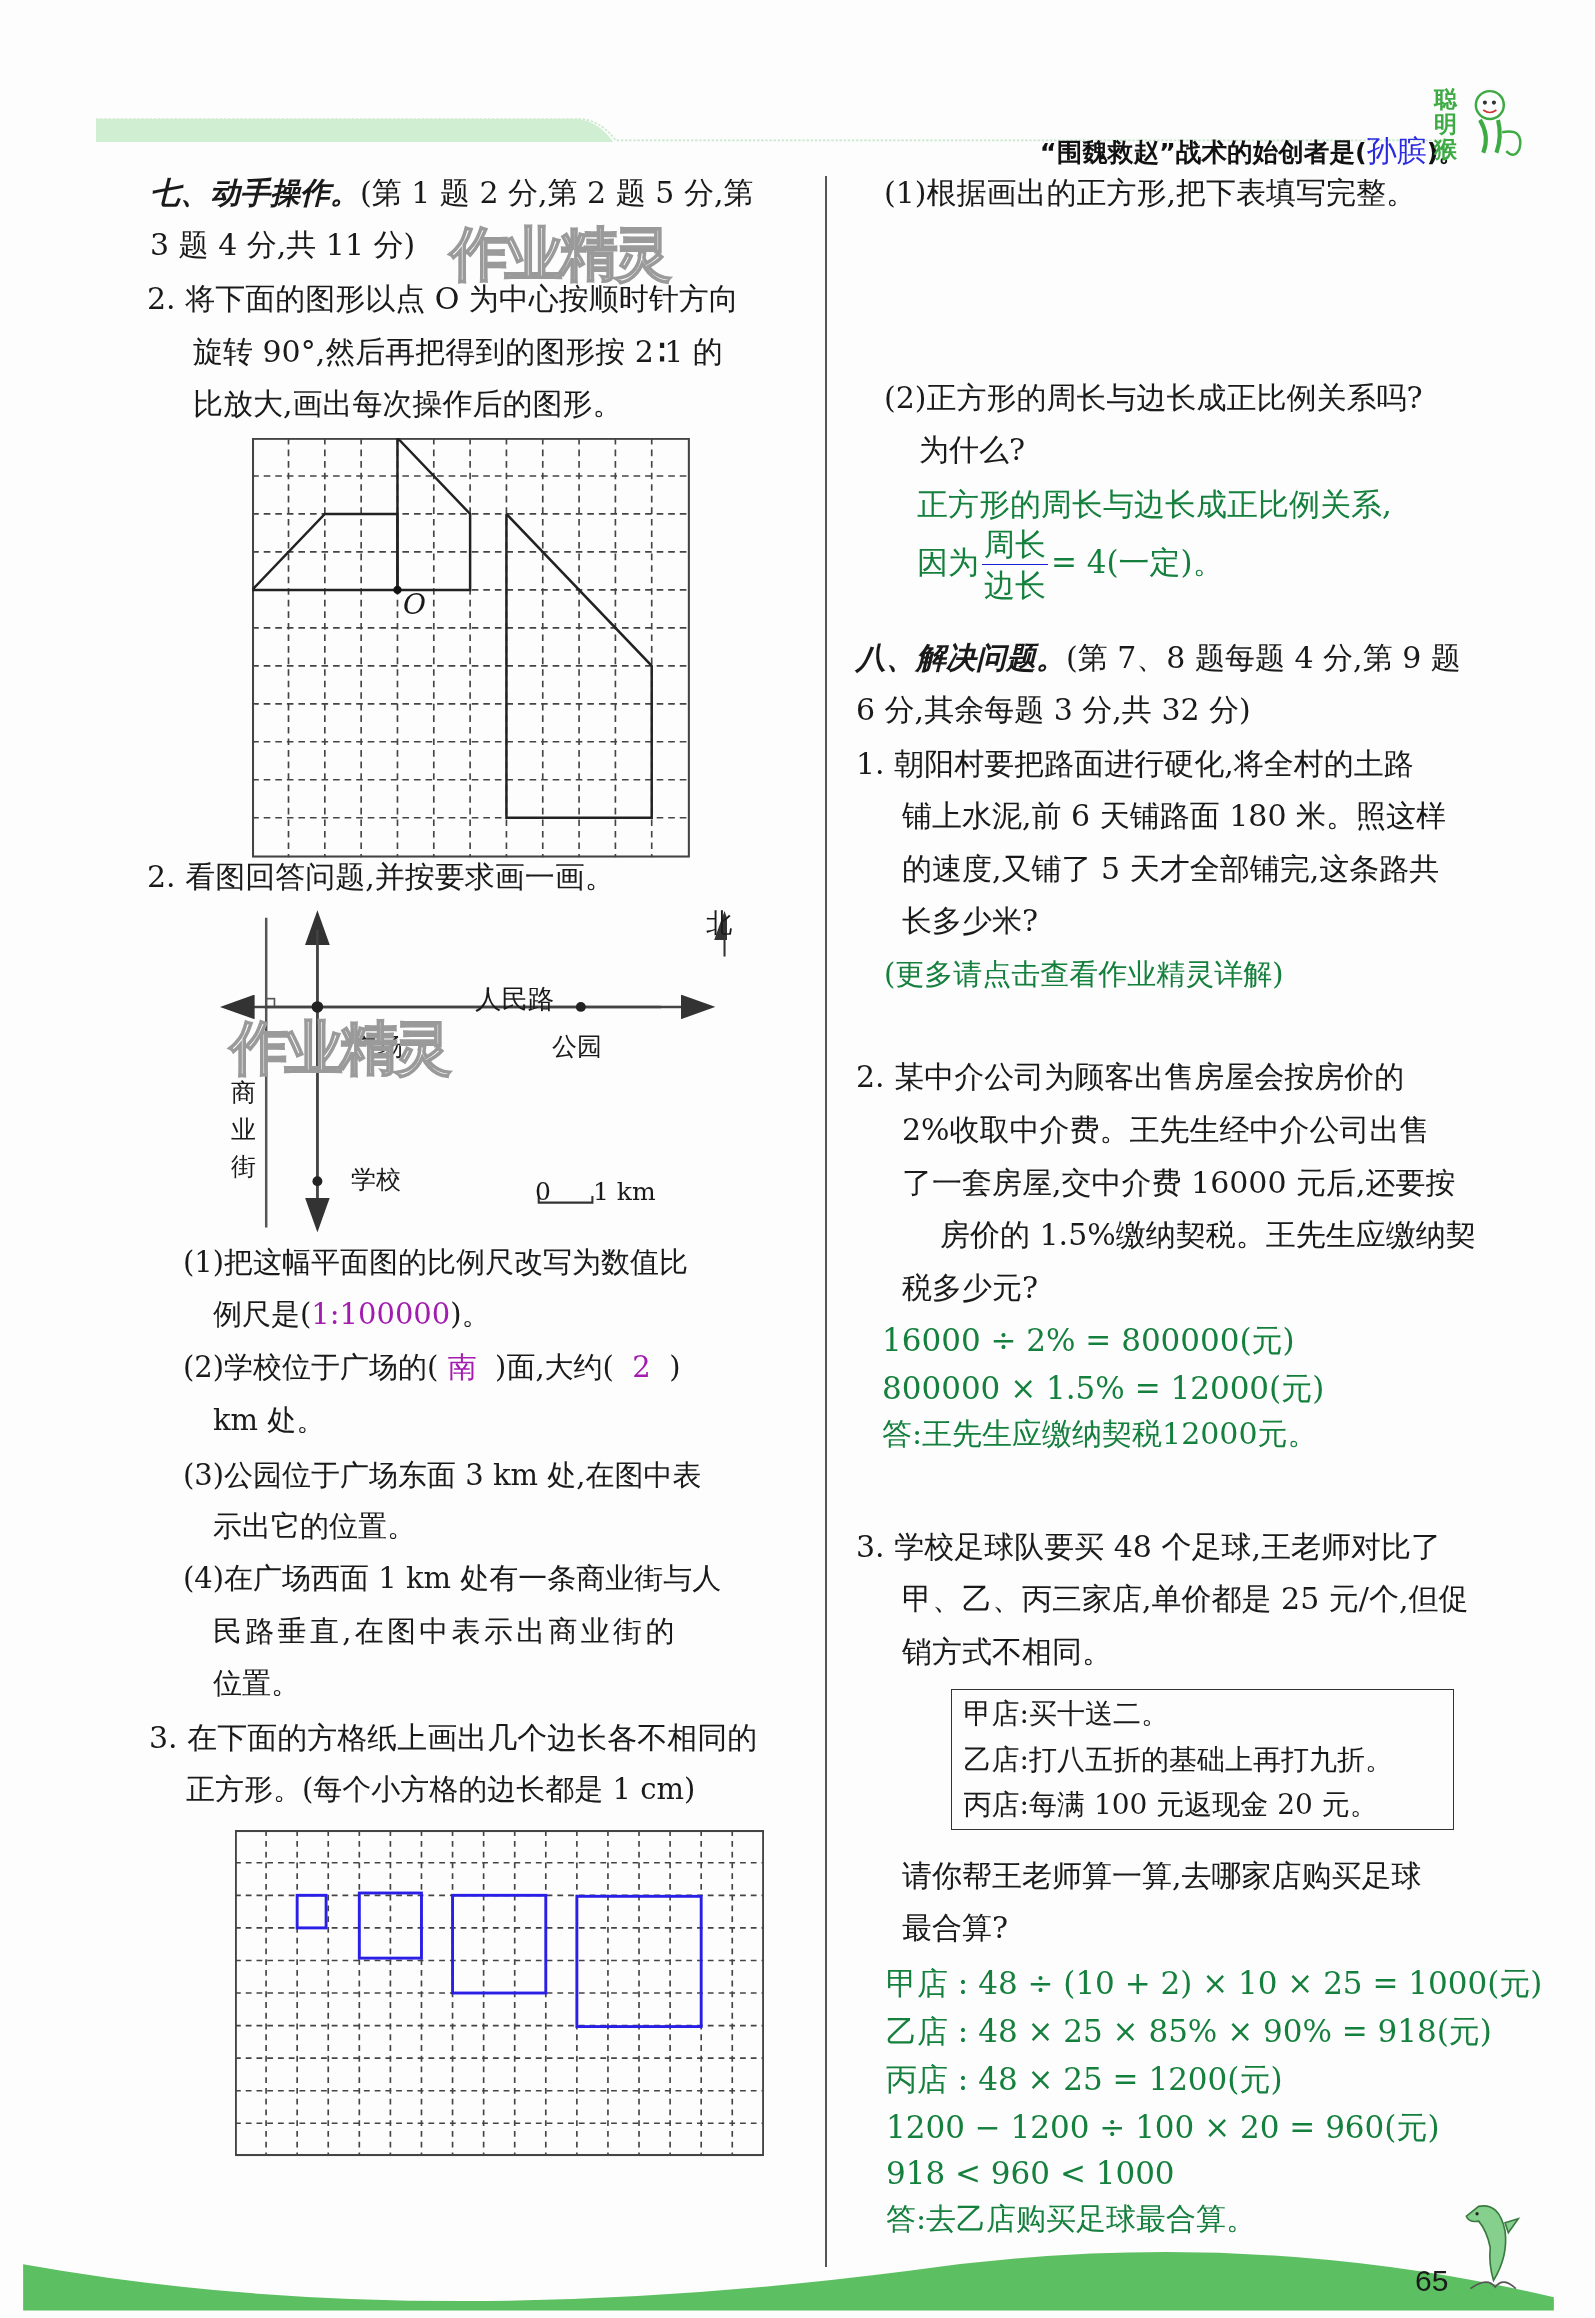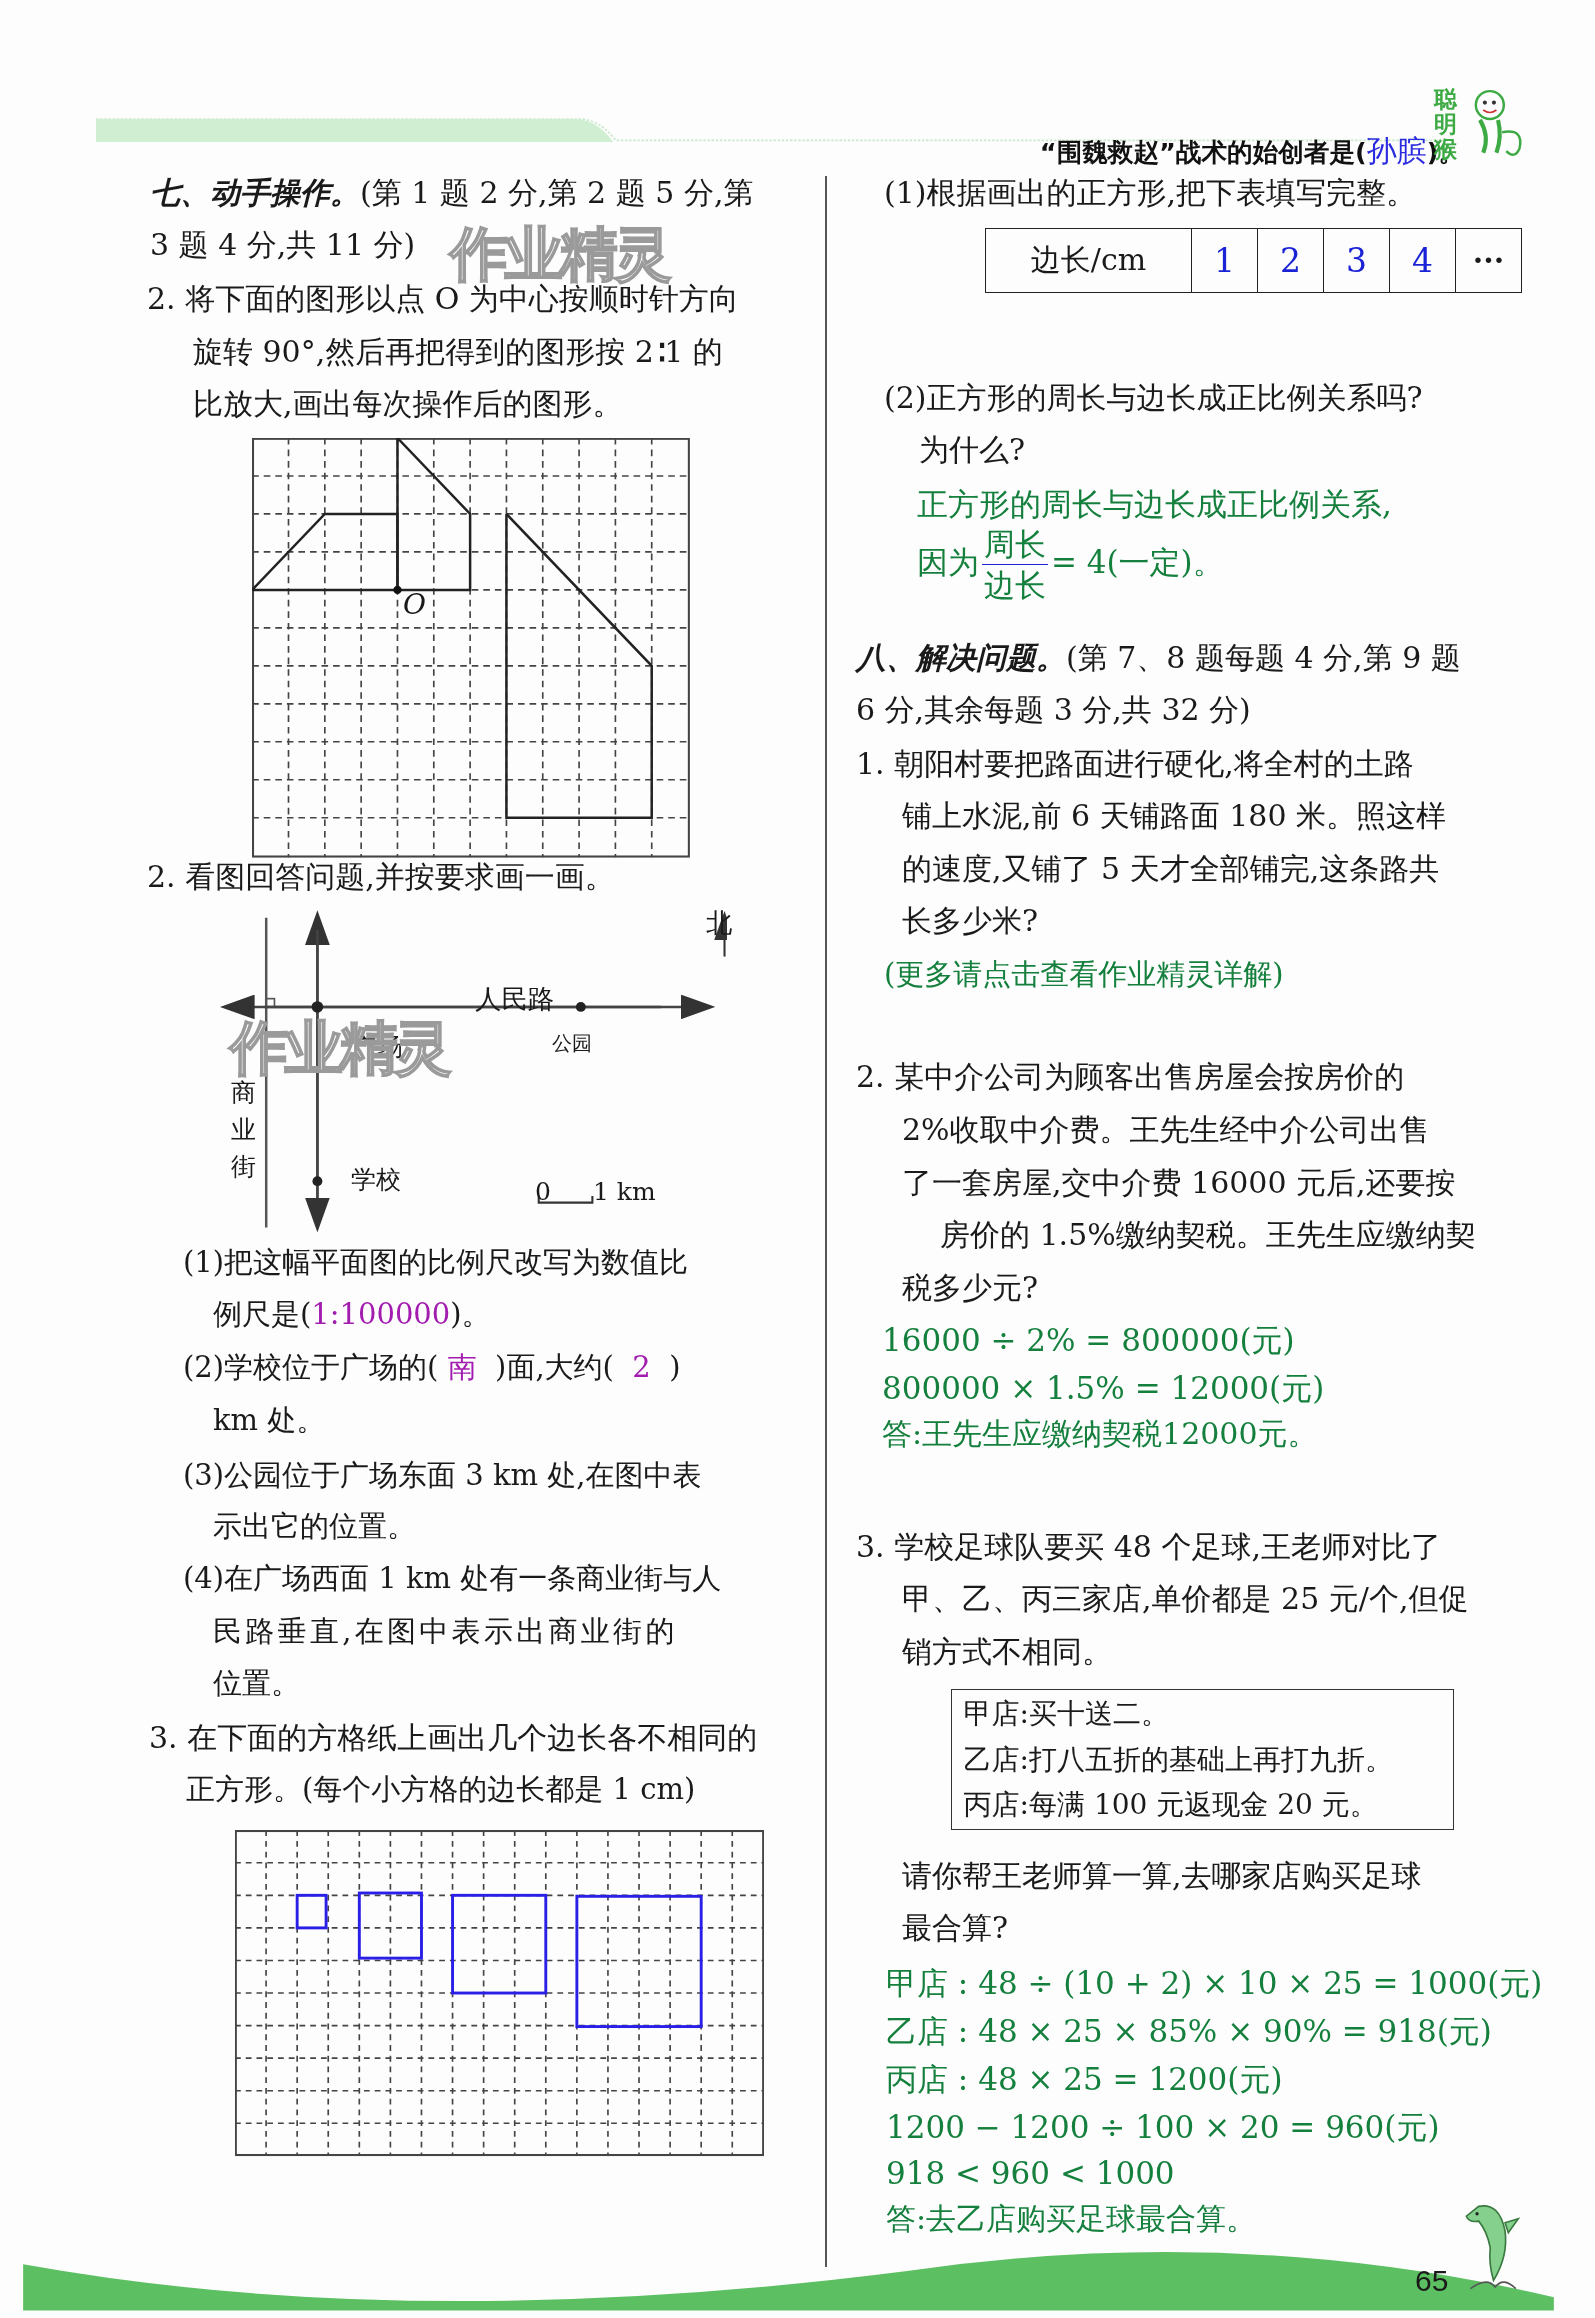--- a/index.html
+++ b/index.html
@@ -152,21 +152,21 @@
   <circle cx="443" cy="123" r="6" fill="#222"></circle>
   <circle cx="124" cy="334" r="6" fill="#222"></circle>
 
   <line x1="617" y1="62" x2="617" y2="12" stroke="#333" stroke-width="2.5" marker-end="url(#arr)"></line>
 
   <path d="M392 352 V360 H457 V352" fill="none" stroke="#333" stroke-width="2.5"></path>
 </svg>
 <div class="abs" style="left:706px;top:906px;font-size:26.4px">北</div>
 <div class="abs" style="left:475px;top:982px;font-size:26.4px">人民路</div>
 <div class="abs" style="left:351px;top:1030px;font-size:25px;letter-spacing:1.7px">广场</div>
-<div class="abs" style="left:552px;top:1030px;font-size:20px">公园</div>
+<div class="abs" style="left:552px;top:1030px;font-size:25px">公园</div>
 <div class="abs" style="left:351px;top:1163px;font-size:25px">学校</div>
 <div class="abs" style="left:231px;top:1074px;font-size:25px;line-height:37px;width:26.4px">
   <div>商</div>
   <div>业</div>
   <div>街</div>
 </div>
 <div class="abs" style="left:535px;top:1177px;font-size:25px">0</div>
 <div class="abs" style="left:593px;top:1177px;font-size:25px">1 km</div>
 <div class="watermark" style="left:230px;top:1010px">作业精灵</div>
 
@@ -221,28 +221,20 @@
     <rect x="150.4" y="76" width="75.2" height="78.8"></rect>
     <rect x="263.2" y="78.8" width="112.8" height="118.2"></rect>
     <rect x="413.6" y="80" width="150.4" height="157.6"></rect>
   </g>
 </svg>
 
 <div class="line" style="left:884px;top:175px">(1)根据画出的正方形,把下表填写完整。</div>
 
 <table class="data-table">
   <tbody>
-      <tr>
-    <td class="head">边长/cm</td>
-    <td class="val">1</td>
-    <td class="val">2</td>
-    <td class="val">3</td>
-    <td class="val">4</td>
-    <td class="dots">···</td>
-  </tr>
 </tbody>
   </table>
 
 <div class="line" style="left:884px;top:380px">(2)正方形的周长与边长成正比例关系吗?</div>
 <div class="line" style="left:919px;top:432px">为什么?</div>
 <div class="ans-line" style="left:917px;top:486px">正方形的周长与边长成正比例关系,</div>
 <div class="ans-line" style="left:917px;top:521px;line-height:83px">
   <span>因为</span><span class="fraction"><span class="num">周长</span><span class="den">边长</span></span><span>= 4(一定)。</span>
 </div>
 

